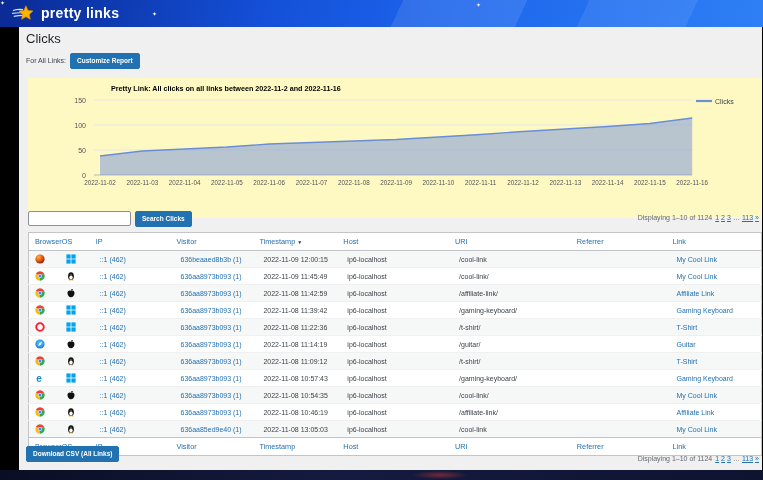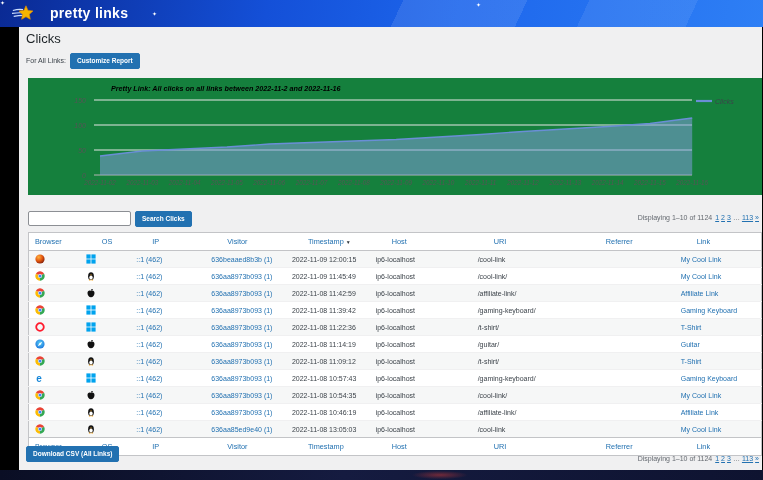--- a/index.html
+++ b/index.html
@@ -5,51 +5,51 @@
   html,body{margin:0;padding:0;background:#000;}
   *{box-sizing:border-box;font-family:"Liberation Sans",sans-serif;}
   .screen{position:relative;width:763px;height:480px;background:#000;overflow:hidden;}
 
   
   .topbar{position:absolute;left:0;top:0;width:763px;height:27px;
     background:
       linear-gradient(115deg, rgba(255,255,255,0) 52%, rgba(255,255,255,.10) 52%, rgba(255,255,255,.10) 68%, rgba(255,255,255,0) 68%),
       linear-gradient(115deg, rgba(255,255,255,0) 76%, rgba(255,255,255,.08) 76%, rgba(255,255,255,.08) 90%, rgba(255,255,255,0) 90%),
       linear-gradient(100deg,#0a2a94 0%,#1450d8 35%,#1d66ec 60%,#2e7ff5 100%);}
-  .logo{position:absolute;left:12px;top:2px;display:flex;align-items:center;gap:16px;}
+  .logo{position:absolute;left:12px;top:2px;display:flex;align-items:center;gap:7px;}
   .logo-text{color:#fff;font-size:14px;font-weight:600;letter-spacing:.3px;}
   .sparkle{position:absolute;color:#fff;font-size:6px;line-height:6px;}
   .sparkle:nth-of-type(2){left:152px;top:11px;}
   .sparkle:nth-of-type(3){left:476px;top:2px;}
   .sparkle:nth-of-type(4){left:668px;top:9px;}
 
   
   .viewport{position:absolute;left:19px;top:27px;width:743px;height:443px;background:#f0f0f1;overflow:hidden;}
   .page-title{position:absolute;left:7px;top:4px;margin:0;font-size:13px;font-weight:500;color:#1d2327;}
   .toolbar{position:absolute;left:7px;top:26px;display:flex;align-items:center;gap:4px;}
   .for-links-label{font-size:7px;color:#3c434a;}
   .btn{background:#2271b1;color:#fff;border:1px solid #2271b1;border-radius:2px;font-size:6.5px;font-weight:bold;padding:3px 6px;cursor:pointer;line-height:1.2;}
 
   
-  .chart-card{position:absolute;left:9px;top:51px;width:734px;height:117px;background:#15803d;font-style:italic;}
+  .chart-card{position:absolute;left:9px;top:51px;width:734px;height:140px;background:#fef9c3;}
   .chart-title{position:absolute;left:83px;top:6px;font-size:7.2px;font-weight:bold;color:#000;}
   #chart-svg{position:absolute;left:0;top:16px;}
 
   
   .list-toolbar{position:absolute;left:0;top:182px;width:743px;height:20px;}
   .search-input{position:absolute;left:9px;top:2px;width:103px;height:15px;border:1px solid #8c8f94;border-radius:2px;background:#fff;font-size:7px;padding:0 3px;}
   .search-btn{position:absolute;left:116px;top:2px;height:16px;}
   .pagination{font-size:7px;color:#646970;white-space:nowrap;}
   .pagination a{color:#2271b1;text-decoration:underline;margin:0 1px;cursor:pointer;}
   .pagination .dots{color:#646970;margin:0 1px;}
   .pag-top{position:absolute;right:2px;top:5px;}
 
   
   table.clicks{position:absolute;left:9px;top:205px;width:734px;border-collapse:collapse;background:#fff;border:1px solid #c3c4c7;}
-  table.clicks th{text-align:left;font-size:7.3px;font-weight:400;color:#2271b1;padding:4px 20px;white-space:nowrap;}
+  table.clicks th{text-align:left;font-size:7.3px;font-weight:400;color:#2271b1;padding:4px 0;white-space:nowrap;}
   table.clicks thead th{border-bottom:1px solid #c3c4c7;}
   table.clicks tfoot th{border-top:1px solid #c3c4c7;}
   table.clicks td{font-size:7px;color:#3c434a;padding:3px 4px;white-space:nowrap;overflow:hidden;}
   table.clicks tbody tr{border-bottom:1px solid #f0f0f1;}
   table.clicks tbody tr:nth-child(odd){background:#f6f7f7;}
   table.clicks td.blue, table.clicks td.blue span{color:#2271b1;}
   table.clicks th:first-child, table.clicks td:first-child{padding-left:6px;}
   .sort-arrow{font-size:5px;color:#2c3338;margin-left:2px;}
   .icon{display:inline-block;width:10px;height:10px;vertical-align:middle;}
   .icon svg{width:10px;height:10px;display:block;}

